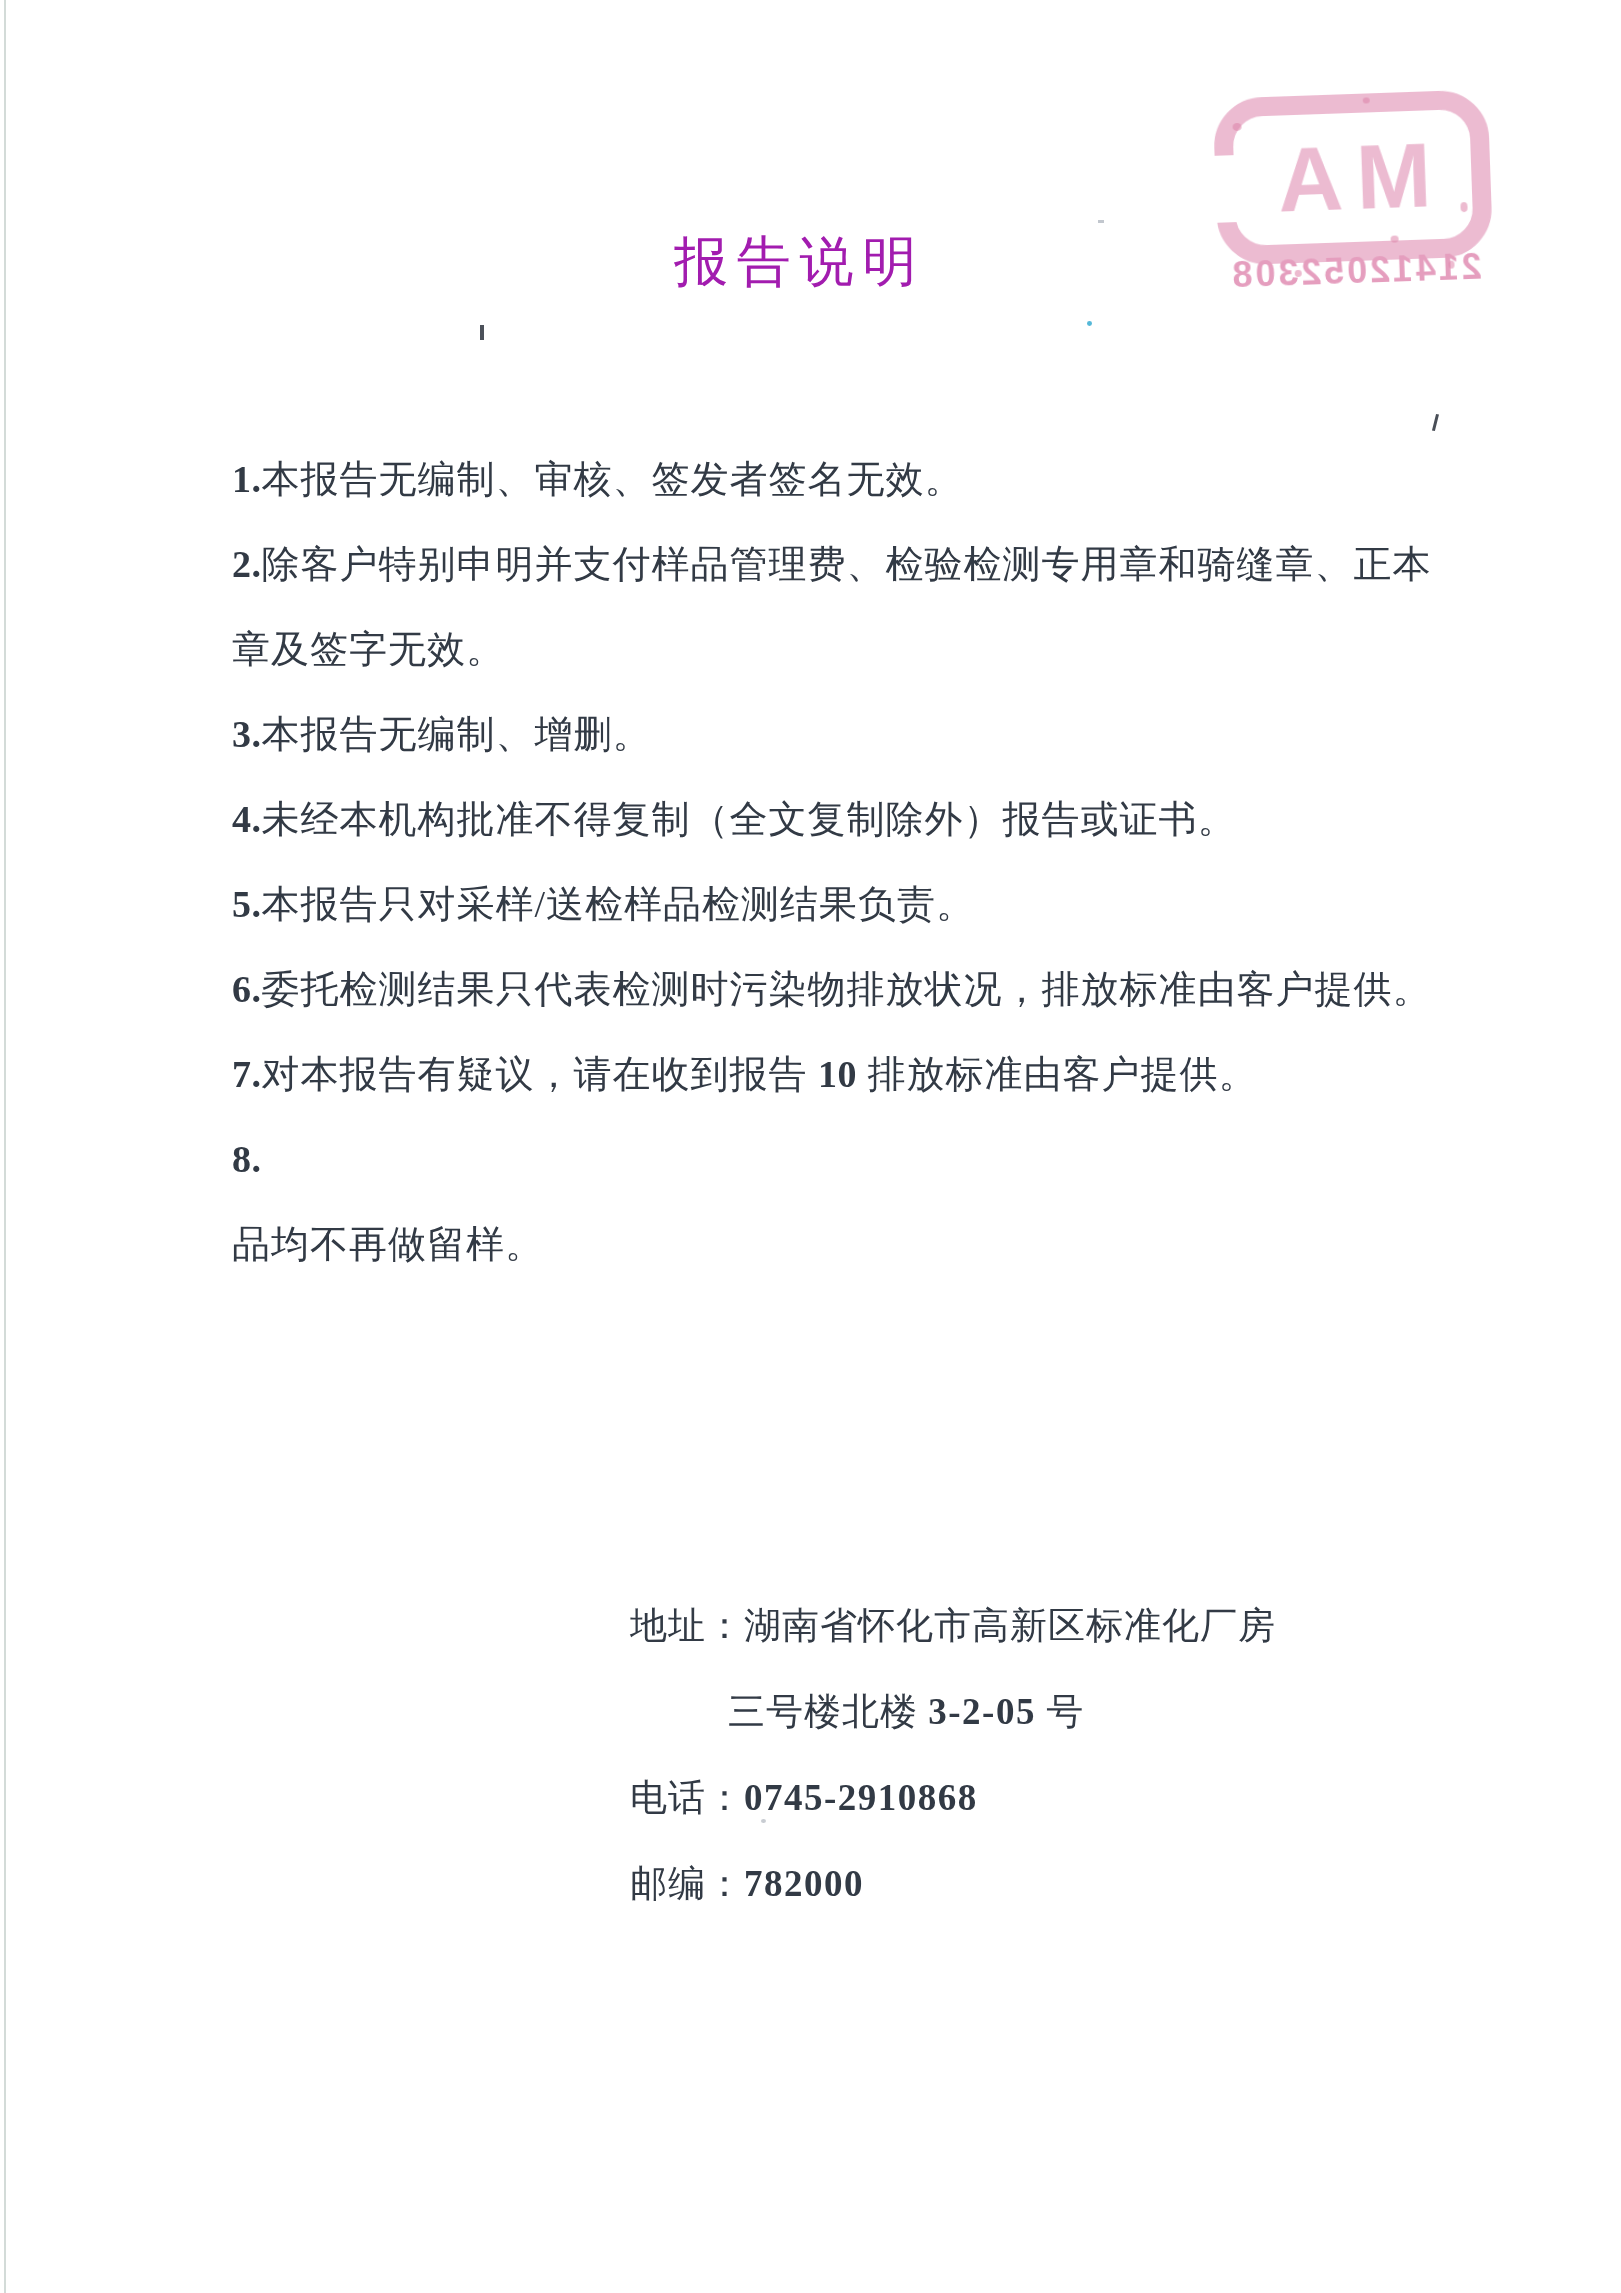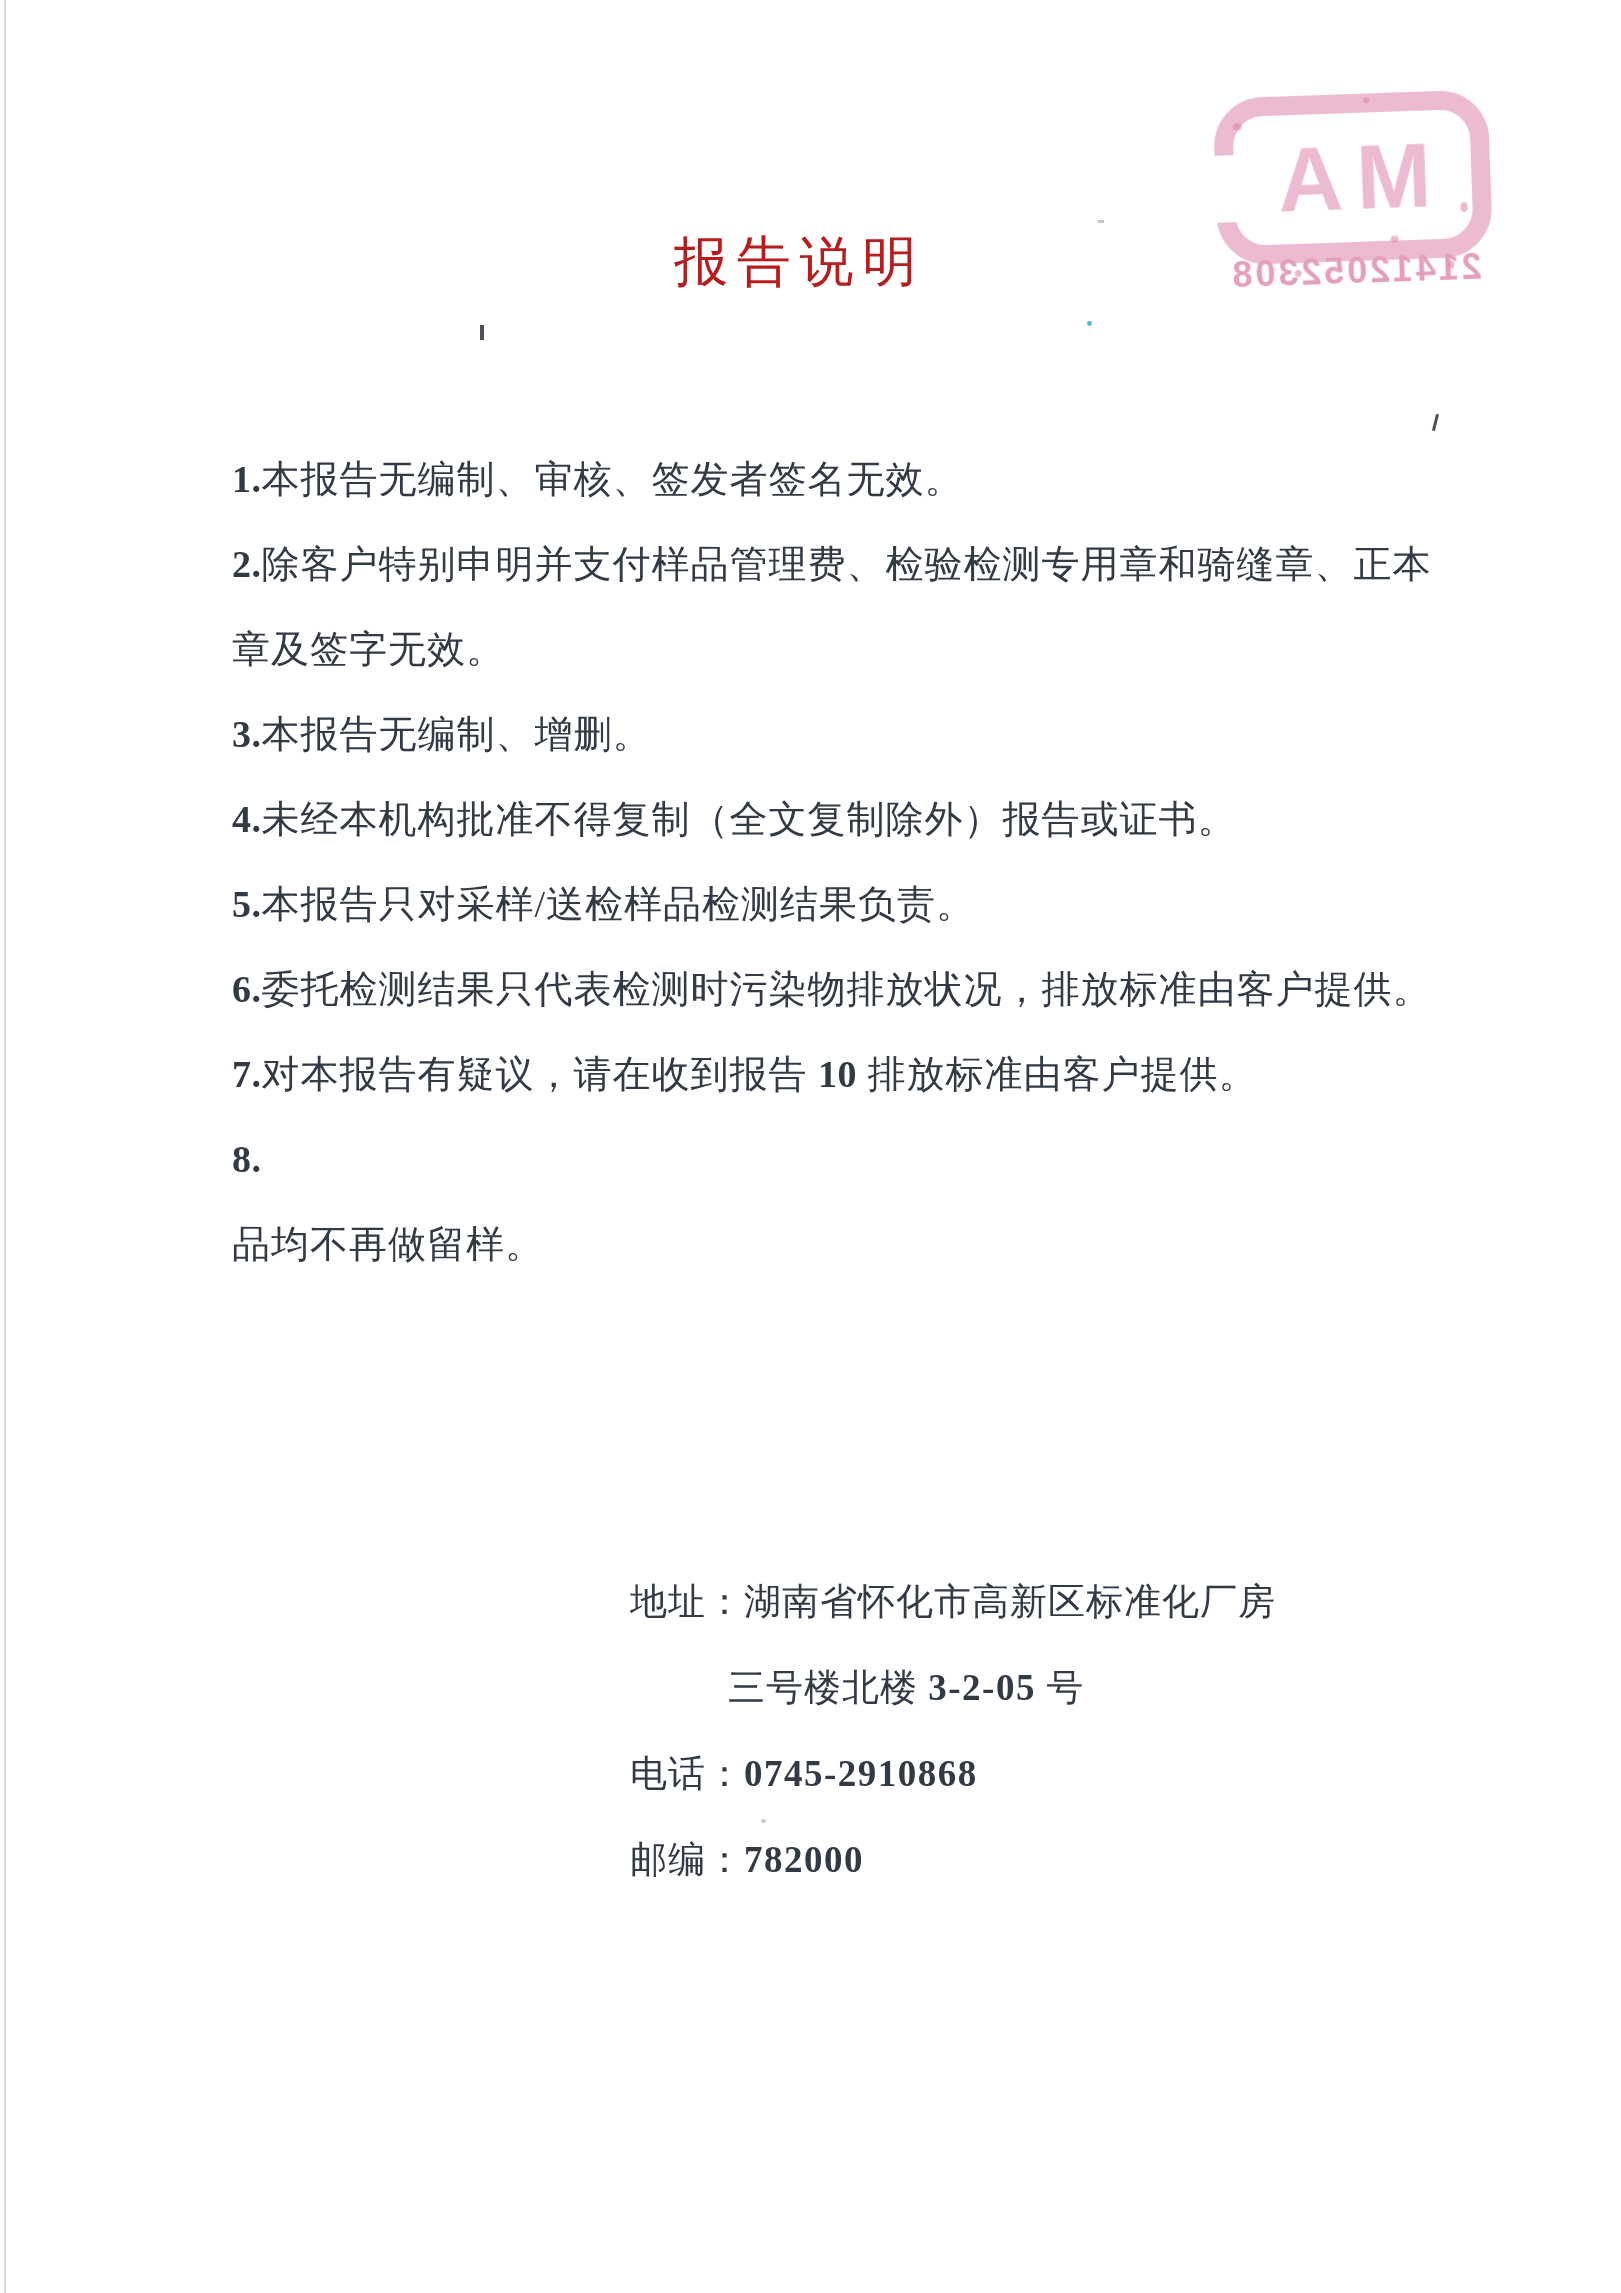--- a/index.html
+++ b/index.html
@@ -8,29 +8,29 @@
     background:#ffffff;
     font-family:"Liberation Serif","DejaVu Serif",serif;
     color:#323a45;
   }
   .page{position:absolute;inset:0;}
   
   .edge-line{position:absolute;left:3.9px;top:0;width:2px;height:2294px;
     background:#cbd5d1;opacity:.85;}
   
   .doc-title{position:absolute;left:674px;top:233px;font-size:54px;
-    letter-spacing:8.8px;line-height:1.1;color:#b91c1c;white-space:pre;}
+    letter-spacing:8.8px;line-height:1.1;color:#a21caf;white-space:pre;}
   
   .notes{position:absolute;left:232px;top:436px;width:1274px;}
   .tline{height:85px;display:flex;align-items:center;
     font-size:38px;letter-spacing:1px;white-space:pre;line-height:1;}
   .tline .b{font-weight:bold;letter-spacing:0.5px;}
   
   .footer{position:absolute;left:630px;top:1558px;}
-  .fline{height:86px;display:flex;align-items:center;
+  .fline{height:86px;display:flex;align-items:flex-end;
     font-size:37px;letter-spacing:1px;white-space:pre;line-height:1;}
   .fline.indent{padding-left:98px;}
   .fline .b{font-weight:bold;letter-spacing:1.5px;}
   
   .stamp{position:absolute;left:1215px;top:90px;width:276px;height:208px;
     transform:scaleX(-1) rotate(2deg);opacity:.78;filter:blur(0.6px);
     color:#e7a9c5;}
   .stamp-frame{position:absolute;left:0;top:3.9px;width:237px;height:129px;
     border:19.6px solid currentColor;border-radius:49px;}
   .stamp-gap{position:absolute;left:253px;top:61px;width:29px;height:67px;

